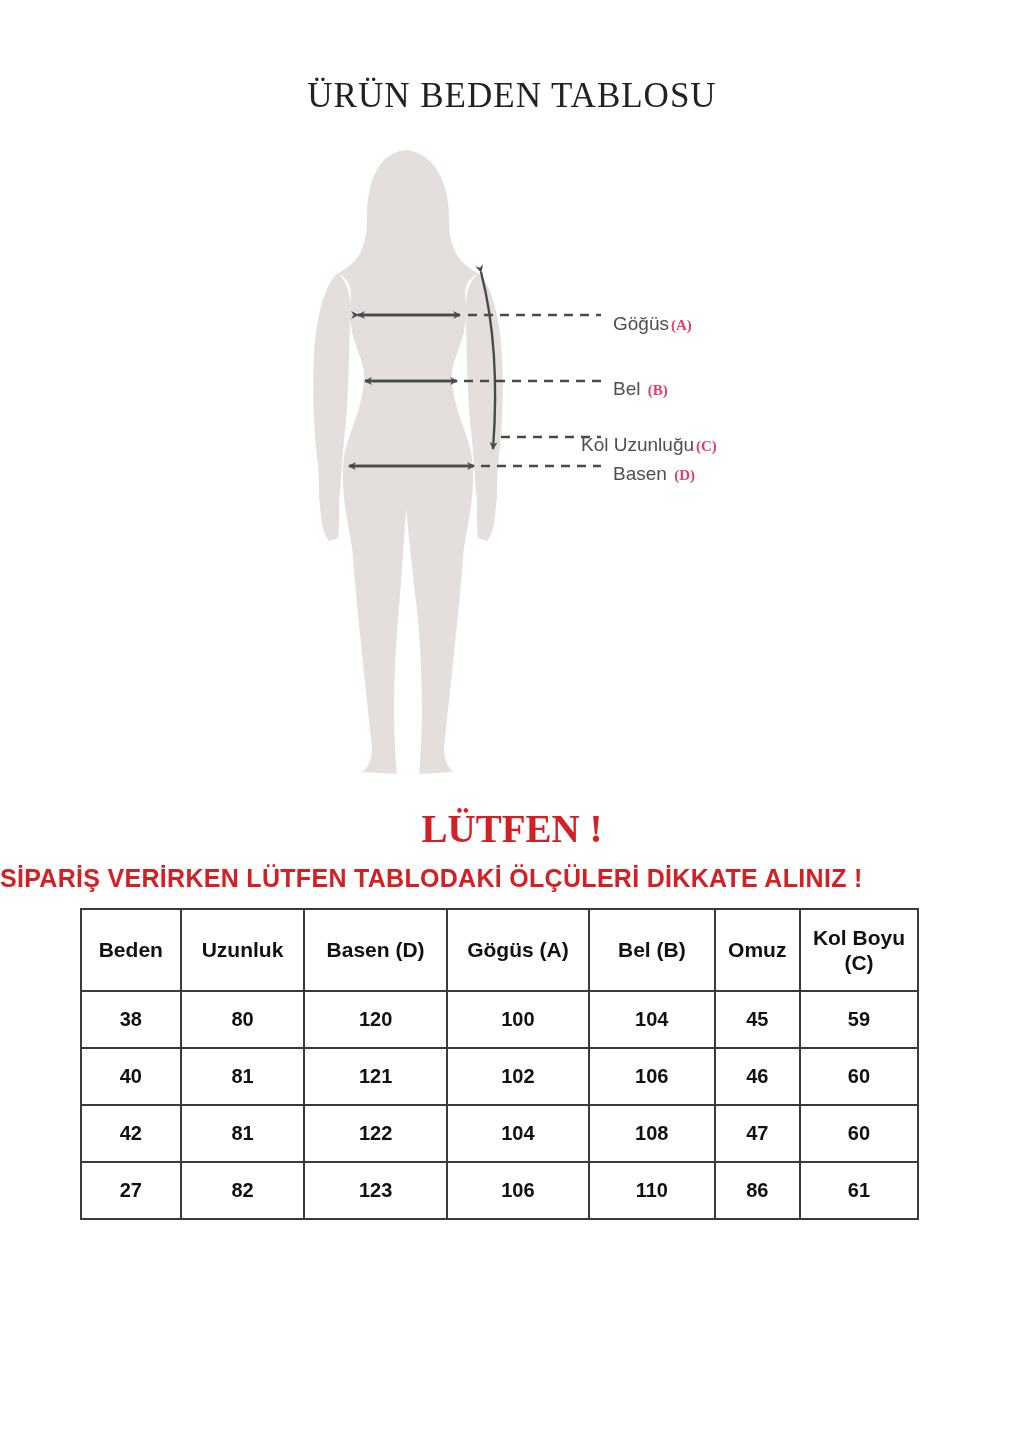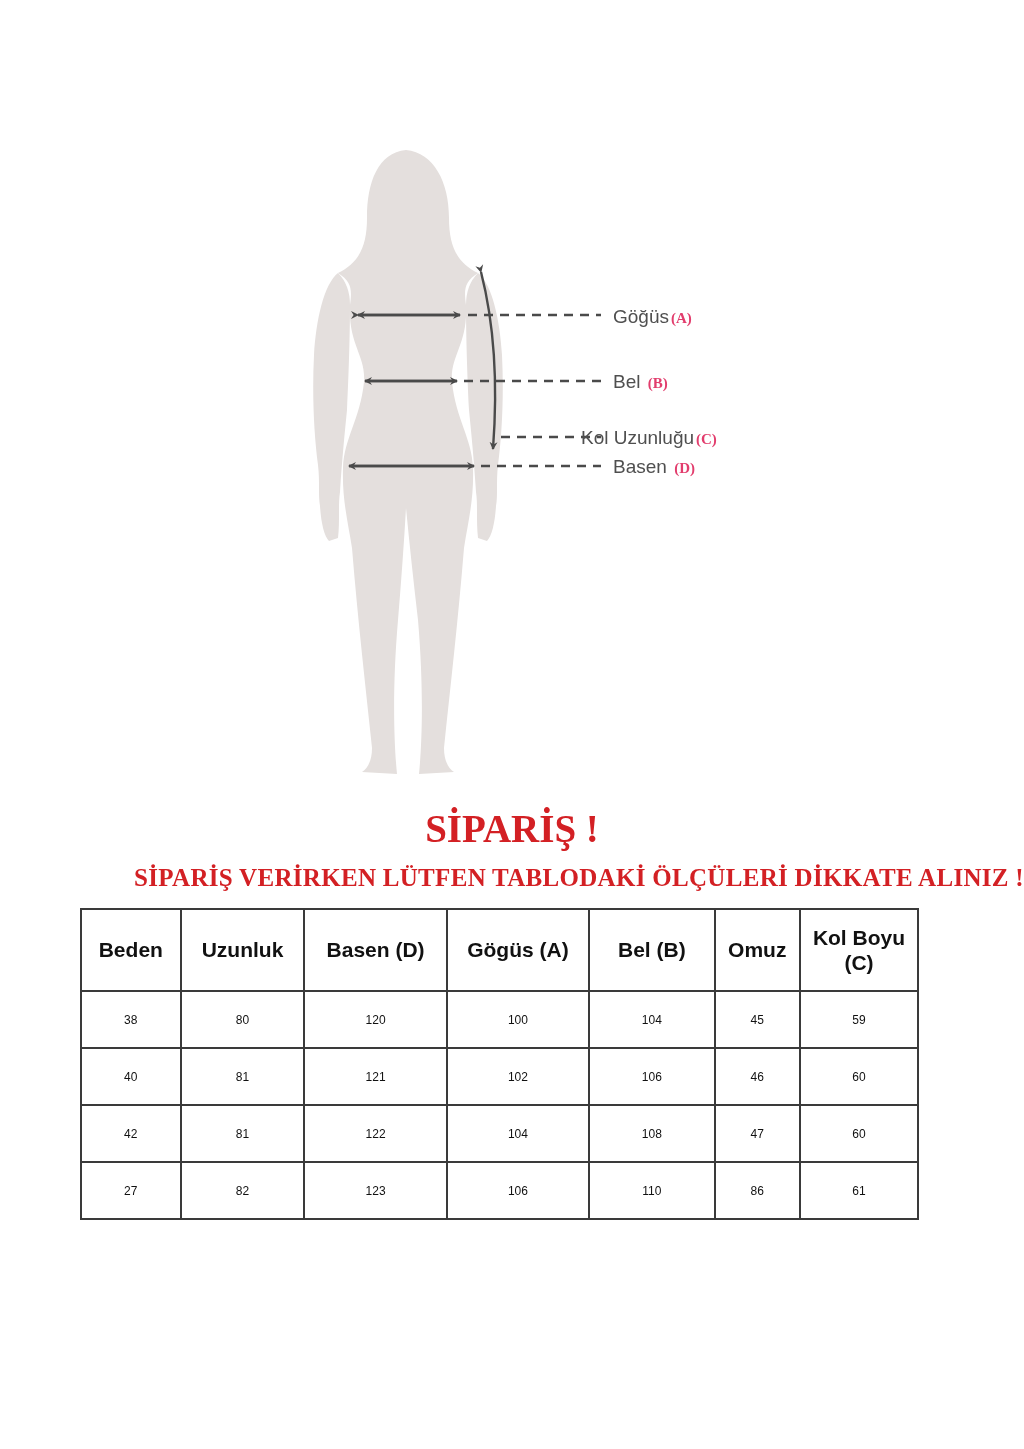--- a/index.html
+++ b/index.html
@@ -19,39 +19,39 @@
     color:#222222;
   }
   .diagram{position:absolute;top:0;left:0;width:1024px;height:800px;}
   .silhouette{fill:var(--silhouette);}
   .meas-line{stroke:var(--line-gray);stroke-width:2.4;fill:none;}
   .dash-line{stroke:var(--line-gray);stroke-width:2.4;fill:none;stroke-dasharray:9 7;}
   .arrow-head{fill:var(--line-gray);}
   .meas-label{
     position:absolute;
     font-size:19px;color:#4f4f4f;
-    white-space:nowrap;line-height:1;
+    white-space:nowrap;line-height:1;margin-top:7px;
   }
   .meas-label .code{
     font-family:"Liberation Serif", serif;
     font-size:15px;font-weight:bold;
     color:var(--accent-pink);
     margin-left:2px;
   }
   .important-heading{
     position:absolute;top:806px;left:0;width:100%;
     text-align:center;
     font-family:"Liberation Serif", serif;
     font-weight:bold;font-size:39px;
     color:var(--warning-red);
   }
   .important-warning{
     position:absolute;top:864px;left:0;width:100%;
-    text-align:right;
-    font-family:Liberation Serif, serif;
+    text-align:left;
+    font-family:Liberation Sans, sans-serif;
     font-weight:bold;font-size:25px;letter-spacing:0.3px;
     color:var(--warning-red);
   }
   table.size-table{
     position:absolute;left:80px;top:908px;
     width:839px;
     border-collapse:collapse;
     table-layout:fixed;
     color:#111111;
   }
@@ -60,30 +60,31 @@
     text-align:center;vertical-align:middle;
     padding:0;
   }
   table.size-table th{
     height:80px;
     font-size:21px;font-weight:bold;
     line-height:1.2;
   }
   table.size-table td{
     height:55px;
-    font-size:12px;font-weight:normal;
+    font-size:20px;font-weight:bold;
   }
   .c0{width:11.9%}.c1{width:14.8%}.c2{width:17.0%}.c3{width:17.0%}
   .c4{width:15.0%}.c5{width:10.2%}.c6{width:14.1%}
 </style>
 </head>
 <body>
 
 <div class="page">
 
+  <div class="page-title">ÜRÜN BEDEN TABLOSU</div>
 
   <svg class="diagram" viewBox="0 0 1024 800" width="1024" height="800" xmlns="http://www.w3.org/2000/svg">
     <defs>
       <marker id="ah" markerWidth="9" markerHeight="9" refX="7" refY="4.5" orient="auto" markerUnits="userSpaceOnUse">
         <path d="M0,0.5 L8,4.5 L0,8.5 L2.6,4.5 Z" class="arrow-head"></path>
       </marker>
     </defs>
 
     <g>
       <path class="silhouette" d="
@@ -154,21 +155,21 @@
   <div class="meas-label" style="left:613px;top:372px;">
     <span>Bel</span> <span class="code">(B)</span>
   </div>
   <div class="meas-label" style="left:581px;top:428px;">
     <span>Kol Uzunluğu</span><span class="code">(C)</span>
   </div>
   <div class="meas-label" style="left:613px;top:457px;">
     <span>Basen</span> <span class="code">(D)</span>
   </div>
 
-  <div class="important-heading">SİPARİŞ !</div>
+  <div class="important-heading">LÜTFEN !</div>
   <div class="important-warning">SİPARİŞ VERİRKEN LÜTFEN TABLODAKİ ÖLÇÜLERİ DİKKATE ALINIZ !</div>
 
   <table class="size-table">
     <colgroup>
       <col class="c0">
         <col class="c1">
         <col class="c2">
         <col class="c3">
         <col class="c4">
         <col class="c5">

